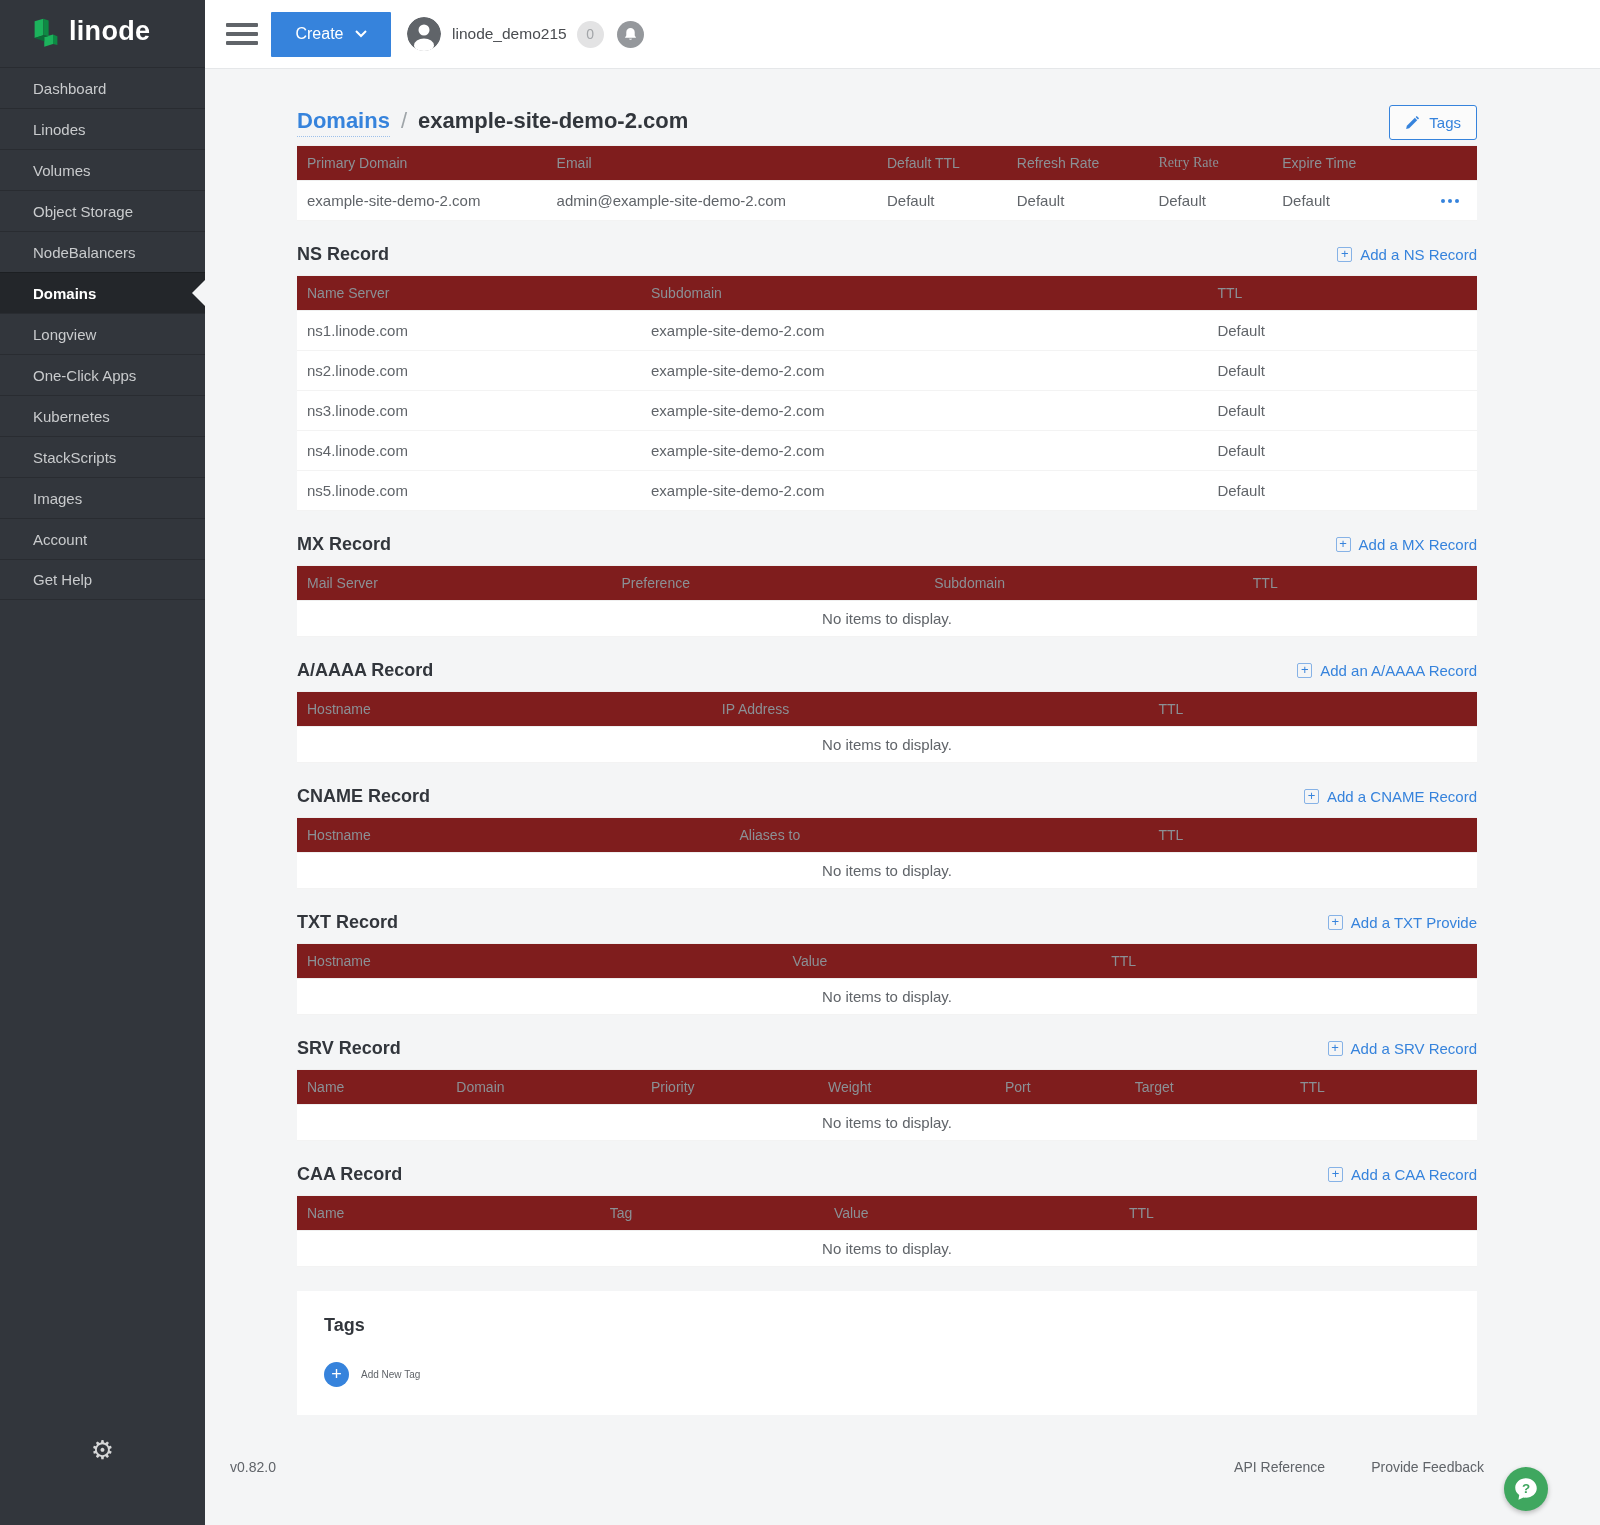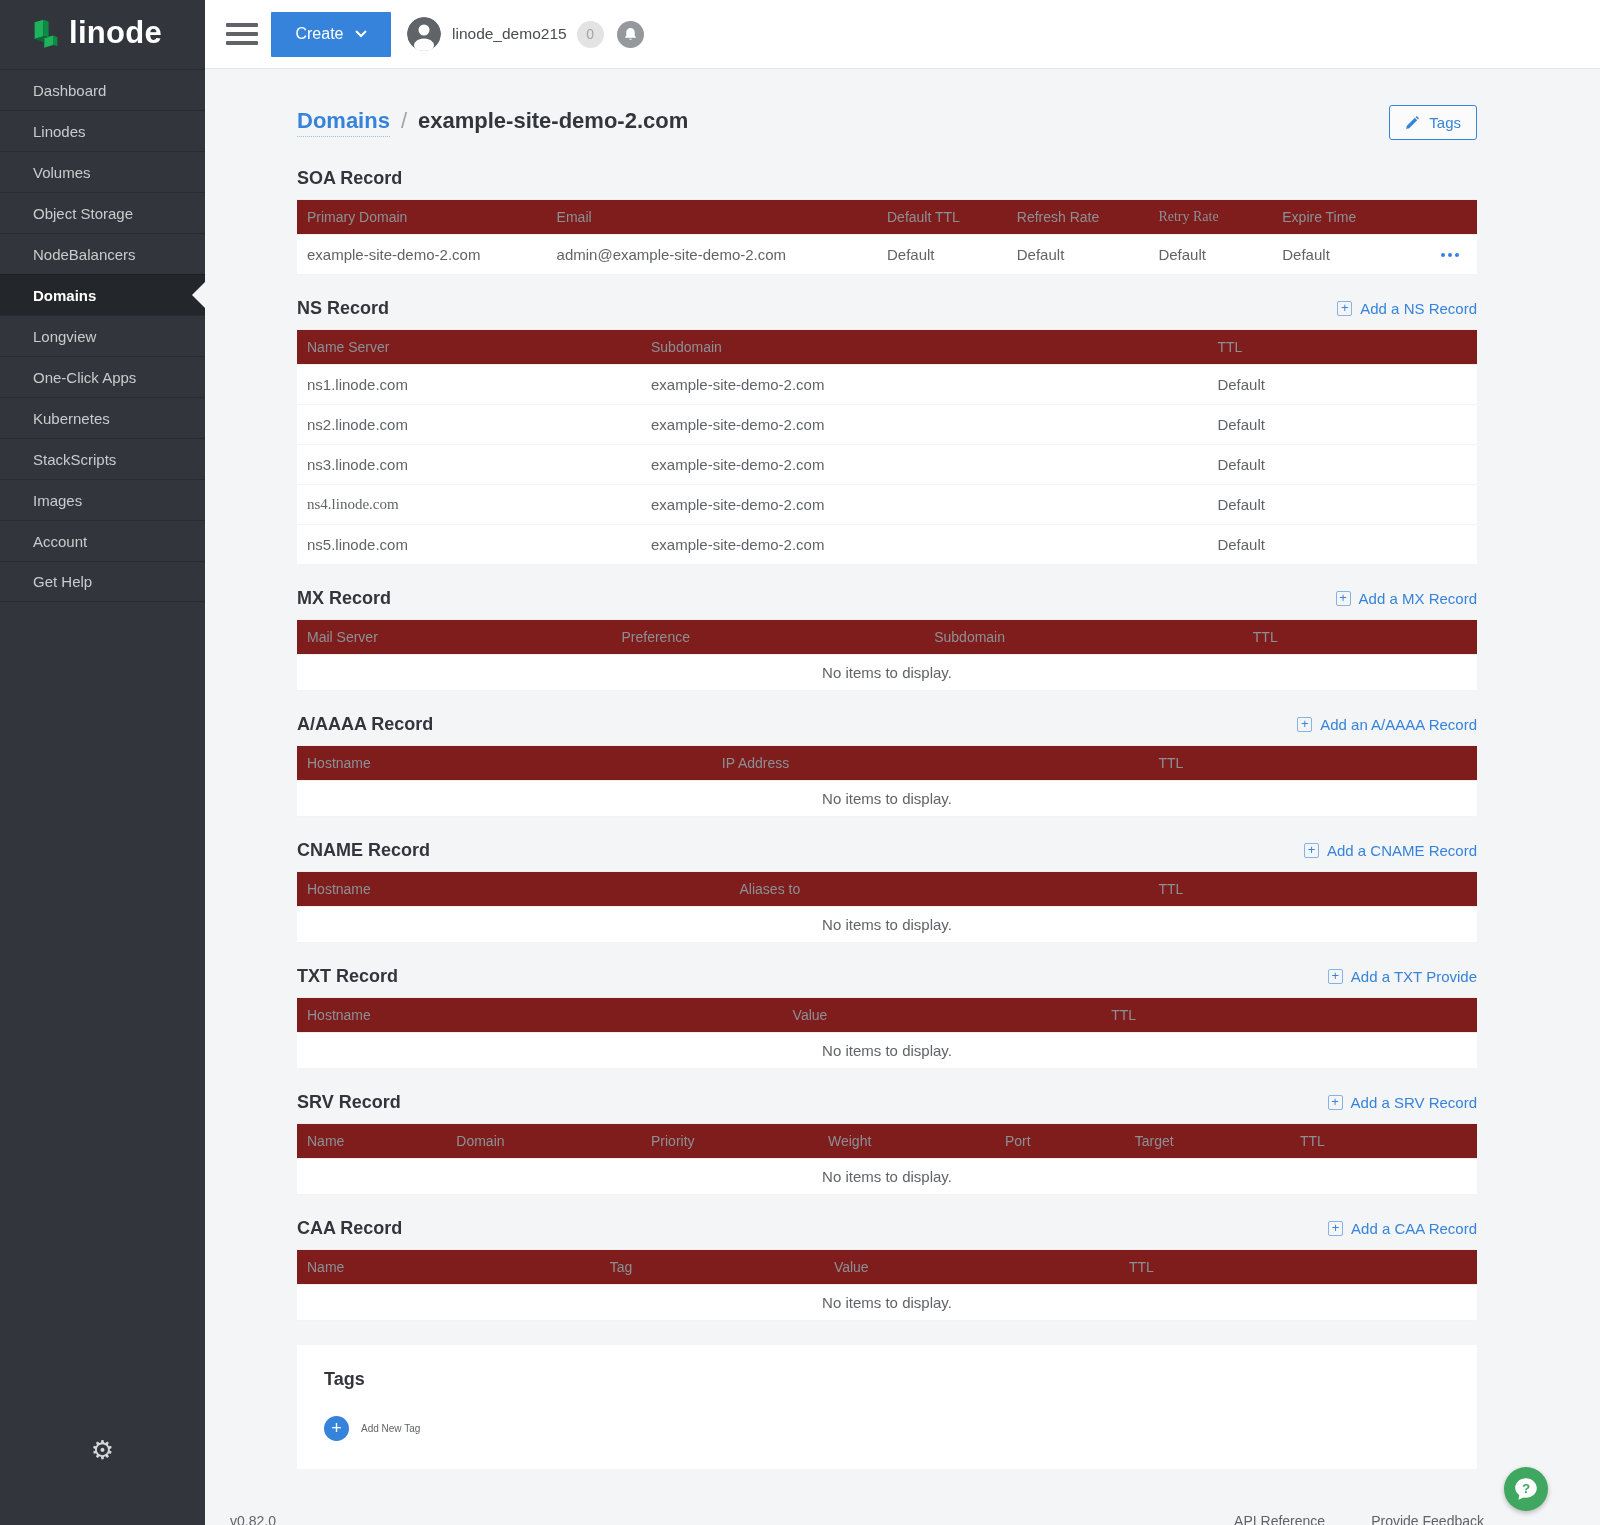--- a/index.html
+++ b/index.html
@@ -6,21 +6,21 @@
   html,body { margin:0; padding:0; }
   body {
     width:1600px; height:1525px; position:relative; overflow:hidden;
     font-family:"Liberation Sans", sans-serif;
     background:#f4f5f6; color:#606469;
   }
 
   
   .sidebar { position:absolute; left:0; top:0; width:205px; height:1525px; background:#32363C; z-index:10; }
   .logo { display:flex; align-items:center; gap:9px; padding:17px 0 14px 32px; }
-  .logo-text { color:#fff; font-size:31px; font-weight:bold; letter-spacing:.3px; line-height:1; padding-bottom:4px;}
+  .logo-text { color:#fff; font-size:27px; font-weight:bold; letter-spacing:.3px; line-height:1; padding-bottom:4px;}
   .nav { margin-top:3px; }
   .nav-item { height:41px; display:flex; align-items:center; padding-left:33px;
     color:#c9cbcd; font-size:15px; border-top:1px solid rgba(0,0,0,0.18); cursor:pointer; position:relative; }
   .nav-item:last-child { border-bottom:1px solid rgba(0,0,0,0.18); }
   .nav-item.active { background:#23262A; color:#fff; font-weight:bold; }
   .nav-item.active::after { content:''; position:absolute; right:0; top:50%; transform:translateY(-50%);
     border-top:13px solid transparent; border-bottom:13px solid transparent; border-right:13px solid #f4f5f6; }
   .gear-wrap { position:absolute; bottom:62px; left:0; width:205px; text-align:center; cursor:pointer; }
   .gear-glyph { font-size:26px; color:#d6d7d8; line-height:1; font-family:"DejaVu Sans", sans-serif; }
 
@@ -200,23 +200,20 @@
             <path d="M2 11.5L10.5 3l2.5 2.5L4.5 14l-3.3.8z"></path>
             <path d="M11.3 2.2l1.2-1.2 2.5 2.5-1.2 1.2z"></path>
           </svg>
         </span>
         <span>Tags</span>
       </button>
     </div>
 
     <div id="sections">
         <section class="record-section">
-          <div class="section-head">
-            <h2 class="section-title">SOA Record</h2>
-          </div>
           <div class="table">
             <div class="thead">
               <div class="th" style="width: 22%;">Primary Domain</div>
               <div class="th" style="width: 28%;">Email</div>
               <div class="th" style="width: 11%;">Default TTL</div>
               <div class="th" style="width: 12%;">Refresh Rate</div>
               <div class="th" style="width: 10.5%; font-family: Liberation Serif, serif;">Retry Rate</div>
               <div class="th" style="width: 11.5%;">Expire Time</div>
               <div class="th cell-action"></div>
             </div>
@@ -260,21 +257,21 @@
               <div class="td" style="width: 30%;">ns2.linode.com</div>
               <div class="td" style="width: 48%;">example-site-demo-2.com</div>
               <div class="td" style="width: 22%;">Default</div>
             </div>
             <div class="tr">
               <div class="td" style="width: 30%;">ns3.linode.com</div>
               <div class="td" style="width: 48%;">example-site-demo-2.com</div>
               <div class="td" style="width: 22%;">Default</div>
             </div>
             <div class="tr">
-              <div class="td" style="width: 30%; font-family: Liberation Serif, serif;">ns4.linode.com</div>
+              <div class="td" style="width: 30%;">ns4.linode.com</div>
               <div class="td" style="width: 48%;">example-site-demo-2.com</div>
               <div class="td" style="width: 22%;">Default</div>
             </div>
             <div class="tr">
               <div class="td" style="width: 30%;">ns5.linode.com</div>
               <div class="td" style="width: 48%;">example-site-demo-2.com</div>
               <div class="td" style="width: 22%;">Default</div>
             </div>
           </div>
         </section>

